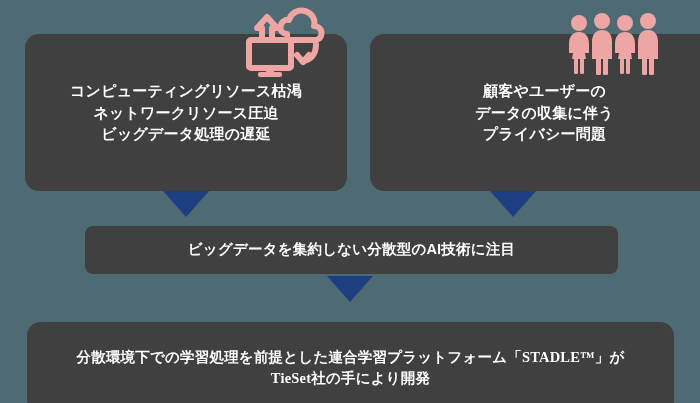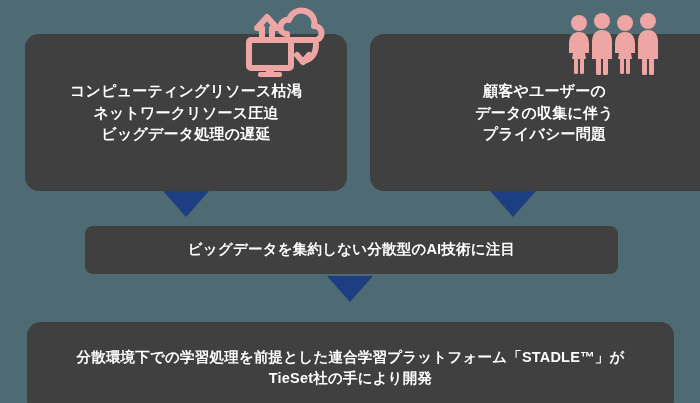--- a/index.html
+++ b/index.html
@@ -67,21 +67,21 @@
     top: 322px;
     width: 647px;
     height: 92px;
     font-size: 14.5px;
   }
 
   .node-text {
     white-space: pre-line;
     padding: 0 12px;
   }
-  #node-stadle .node-text { padding: 0 18px; }
+  #node-stadle .node-text { padding: 0 18px; font-family: Liberation Serif, serif; }
 
   
   .arrow {
     position: absolute;
     width: 0;
     height: 0;
     border-left: 23px solid transparent;
     border-right: 23px solid transparent;
     border-top: 26px solid #1d3f82;
   }

